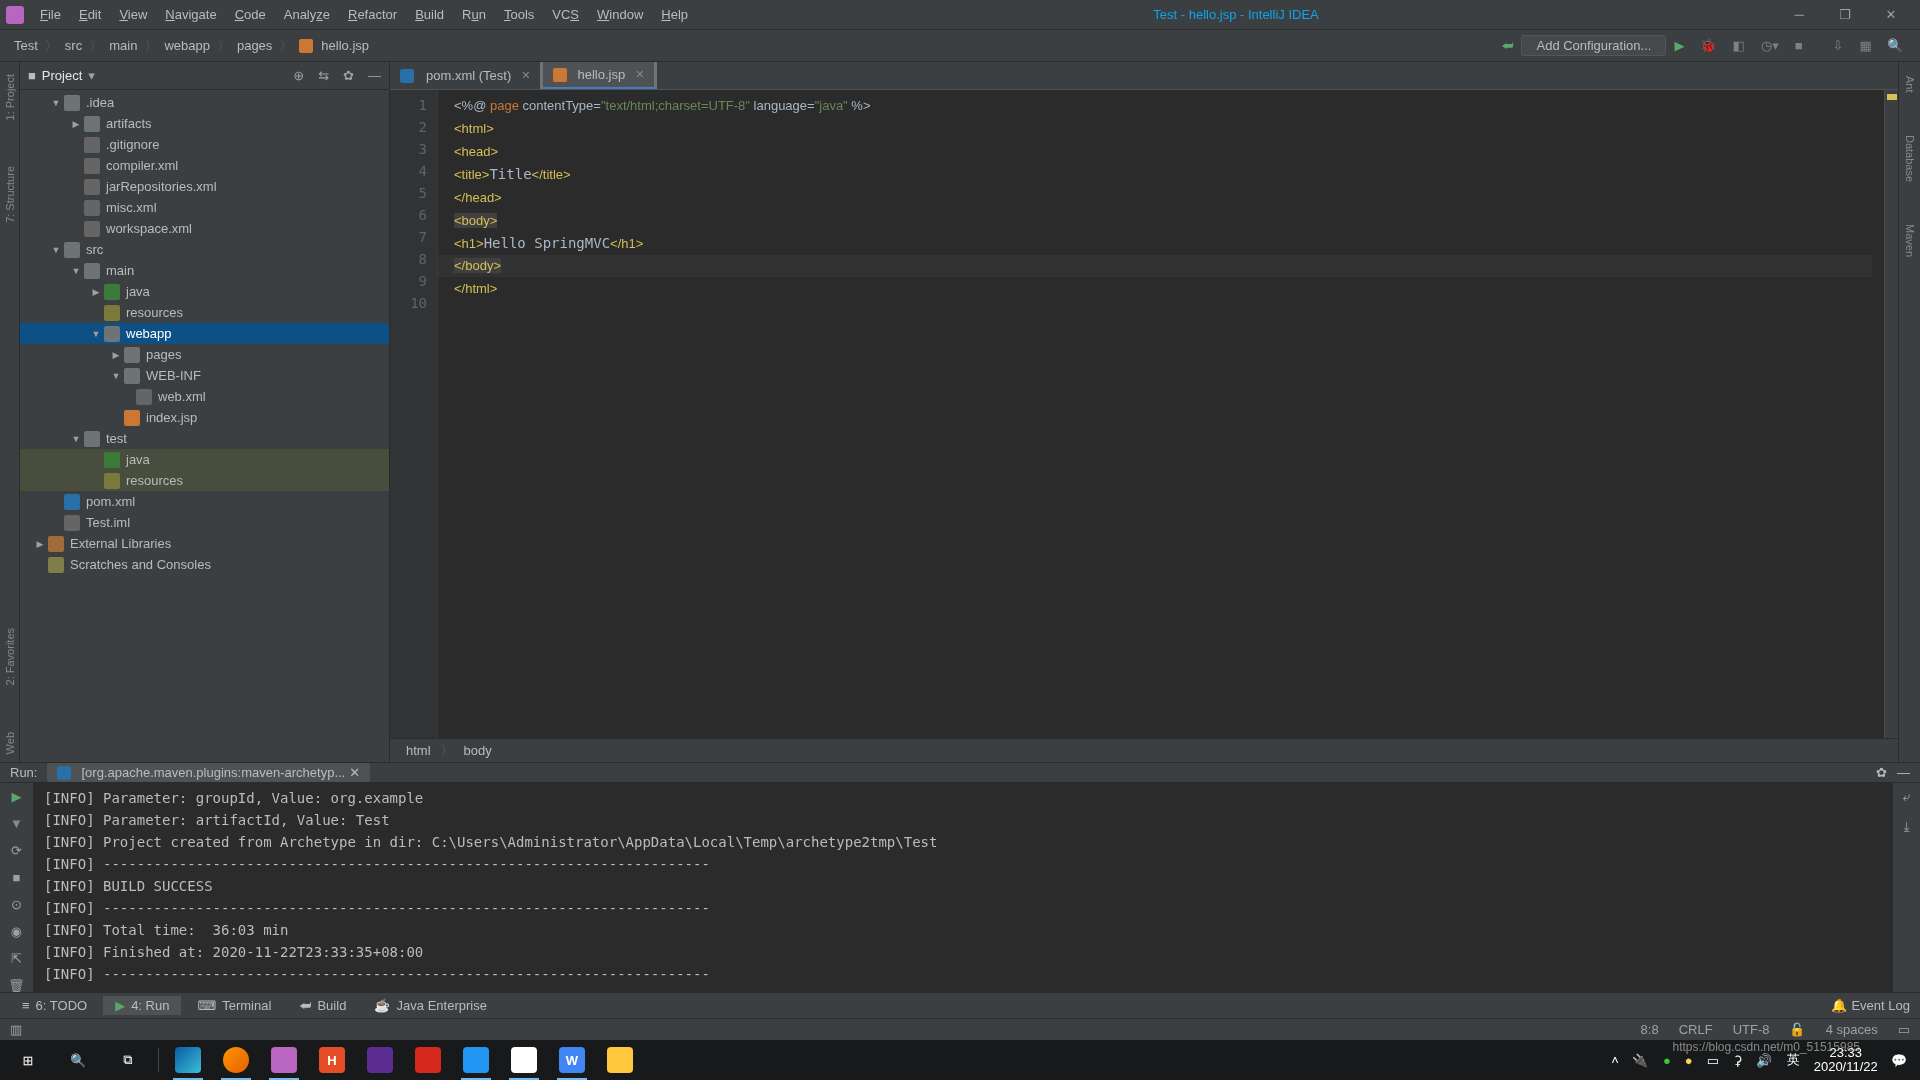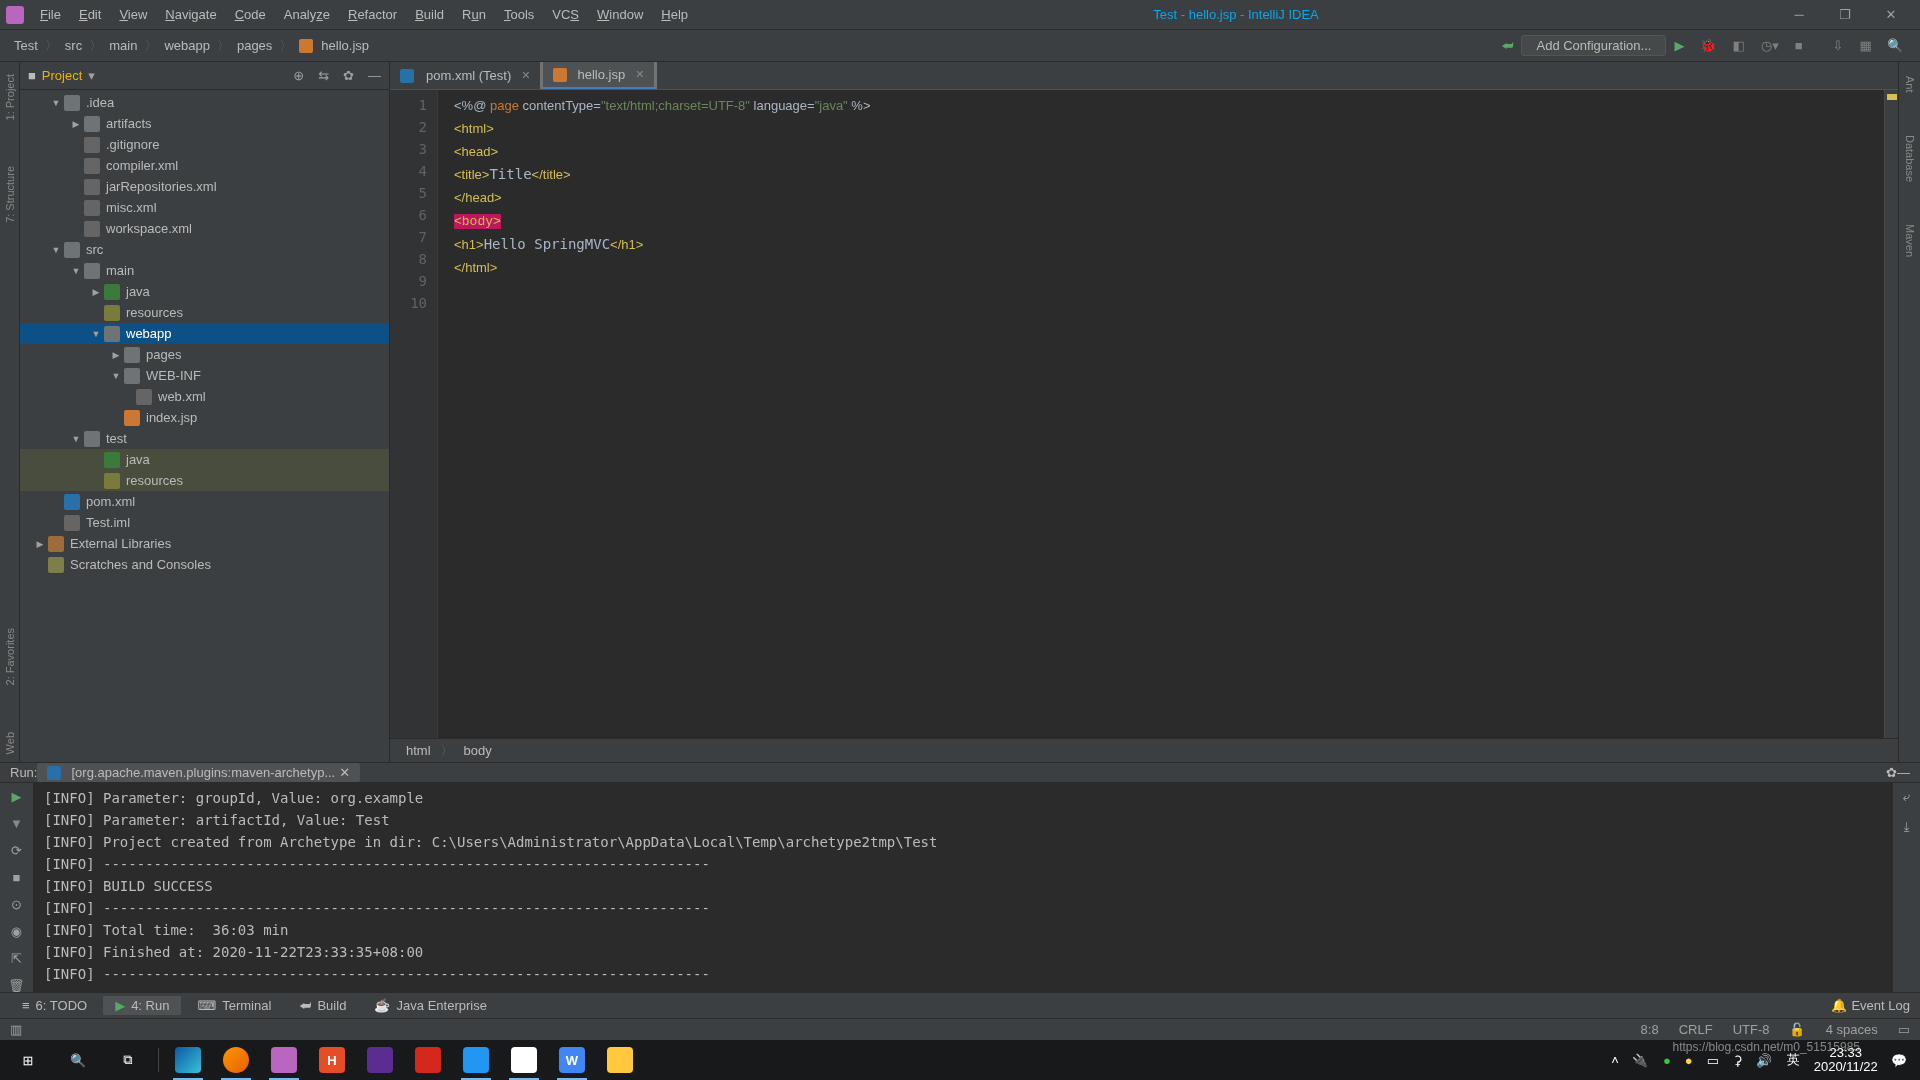--- a/index.html
+++ b/index.html
@@ -22,21 +22,21 @@
 .tb-btn { padding:2px 8px; color:#808080; }
 .add-config { border:1px solid #555; background:#45494a; padding:2px 14px; border-radius:3px; color:#bbbbbb; }
 
 .main { flex:1; display:flex; min-height:0; }
 .left-gutter { width:20px; background:#3b3f41; border-right:1px solid #2b2b2b; display:flex; flex-direction:column; align-items:center; padding-top:4px; gap:30px; }
 .vlabel { writing-mode:vertical-rl; transform:rotate(180deg); font-size:11px; color:#888; padding:8px 0; }
 .right-gutter { width:22px; background:#3b3f41; border-left:1px solid #2b2b2b; display:flex; flex-direction:column; align-items:center; padding-top:6px; gap:26px; }
 
 .project-panel { width:370px; background:#3b3f41; border-right:1px solid #2b2b2b; display:flex; flex-direction:column; }
 .proj-header { height:28px; background:#3b3f41; border-bottom:1px solid #2b2b2b; display:flex; align-items:center; padding:0 8px; gap:6px; }
-.proj-header .lbl { font-weight:400; color:#eab308; }
+.proj-header .lbl { font-weight:400; color:#e5e5e5; }
 .proj-header .icons { margin-left:auto; display:flex; gap:14px; color:#a0a0a0; }
 .tree { flex:1; overflow:auto; padding:2px 0; }
 .node { display:flex; align-items:center; height:21px; white-space:nowrap; cursor:pointer; }
 .arrow { width:16px; text-align:center; color:#a0a0a0; font-size:9px; }
 .ico { width:16px; height:16px; margin-right:6px; display:inline-block; border-radius:2px; }
 .ico.folder { background:#6e7476; }
 .ico.folder-src { background:#3c7a3c; }
 .ico.folder-res { background:#7a7a3c; }
 .ico.file { background:#5b6eae; }
 .ico.xml { background:#656565; }
@@ -48,28 +48,28 @@
 .tab-row { height:28px; background:#3b3f41; border-bottom:1px solid #515151; display:flex; align-items:flex-end; }
 .tab { height:27px; display:flex; align-items:center; padding:0 10px; gap:6px; color:#bbbbbb; border-right:3px solid #737373; }
 .tab.active { background:#4e5254; border-bottom:2px solid #447cbf; }
 .tab .x { color:#888; margin-left:4px; font-size:11px; }
 .code-wrap { flex:1; display:flex; overflow:hidden; position:relative; }
 .gutter-no { width:48px; background:#313335; color:#606366; text-align:right; padding:4px 10px 0 0; font-family:'Consolas',monospace; font-size:14px; line-height:22px; border-right:1px solid #3a3a3a;}
 .code { flex:1; background:#2b2b2b; font-family:'Consolas',monospace; font-size:14px; line-height:22px; padding:4px 12px 0 16px; color:#a9b7c6; }
 .code .kw { color:#cc7832; }
 .code .str { color:#6a8759; }
 .code .tag { color:#d6bf55; }
-.code .hl { background:#be185d;font-family:Liberation Mono, monospace; }
+.code .hl { background:#404040; }
 .code .caret-line { background:#323232; }
 .ed-marks { width:14px; background:#3b3f41; border-left:1px solid #4b4b4b; }
 .ed-marks .mark { width:10px; height:6px; background:#d6bf55; margin:4px auto 0; }
 .breadcrumb-ed { height:24px; background:#3b3f41; border-top:1px solid #2b2b2b; display:flex; align-items:center; padding:0 16px; gap:10px; color:#bbbbbb; }
 
 .run-panel { height:230px; border-top:1px solid #2b2b2b; background:#3b3f41; display:flex; flex-direction:column; }
-.run-header { height:26px; background:#3b3f41; border-bottom:1px solid #2b2b2b; display:flex; align-items:center; padding:0 10px; }
+.run-header { height:26px; background:#3b3f41; border-bottom:1px solid #2b2b2b; display:flex; align-items:center; padding:0 10px; gap:10px; }
 .run-tab { background:#4e5254; padding:2px 10px; border-radius:2px; display:flex; align-items:center; gap:4px; }
 .run-body { flex:1; display:flex; }
 .run-gutter { width:34px; display:flex; flex-direction:column; align-items:center; gap:12px; padding-top:6px; border-right:1px solid #2b2b2b; color:#a0a0a0; }
 .console { flex:1; background:#2b2b2b; color:#bbbbbb; font-family:'Consolas',monospace; font-size:14px; line-height:22px; padding:4px 10px; overflow:auto; white-space:pre; }
 .run-right { width:28px; border-left:1px solid #2b2b2b; display:flex; flex-direction:column; align-items:center; gap:14px; padding-top:6px; color:#a0a0a0; }
 
 .bottom-bar { height:26px; background:#3b3f41; border-top:1px solid #2b2b2b; display:flex; align-items:center; padding:0 10px; gap:4px; color:#bbbbbb; }
 .bottom-bar .btn { padding:2px 12px; display:flex; align-items:center; gap:6px; }
 .bottom-bar .btn.active { background:#4e5254; }
 .bottom-bar .right { margin-left:auto; display:flex; align-items:center; gap:8px; }
@@ -284,20 +284,21 @@
     <div class="code-wrap">
       <div class="gutter-no">1<br>2<br>3<br>4<br>5<br>6<br>7<br>8<br>9<br>10</div>
       <div class="code">
 <span>&lt;%@ </span><span class="kw">page</span><span> contentType=</span><span class="str">"text/html;charset=UTF-8"</span><span> language=</span><span class="str">"java"</span><span> %&gt;</span><br>
 <span class="tag">&lt;html&gt;</span><br>
 <span class="tag">&lt;head&gt;</span><br>
 <span>    </span><span class="tag">&lt;title&gt;</span>Title<span class="tag">&lt;/title&gt;</span><br>
 <span class="tag">&lt;/head&gt;</span><br>
 <span class="tag hl">&lt;body&gt;</span><br>
 <span class="tag">&lt;h1&gt;</span>Hello SpringMVC<span class="tag">&lt;/h1&gt;</span><br>
+<div class="caret-line" style="margin-left:-16px;padding-left:16px"><span class="tag hl">&lt;/body&gt;</span></div>
 <span class="tag">&lt;/html&gt;</span><br>
       </div>
       <div class="ed-marks">
           <div class="mark"></div>
         </div>
     </div>
     <div class="breadcrumb-ed">
       <span>html</span>
         <span style="color:#666">〉</span>
         <span>body</span>

